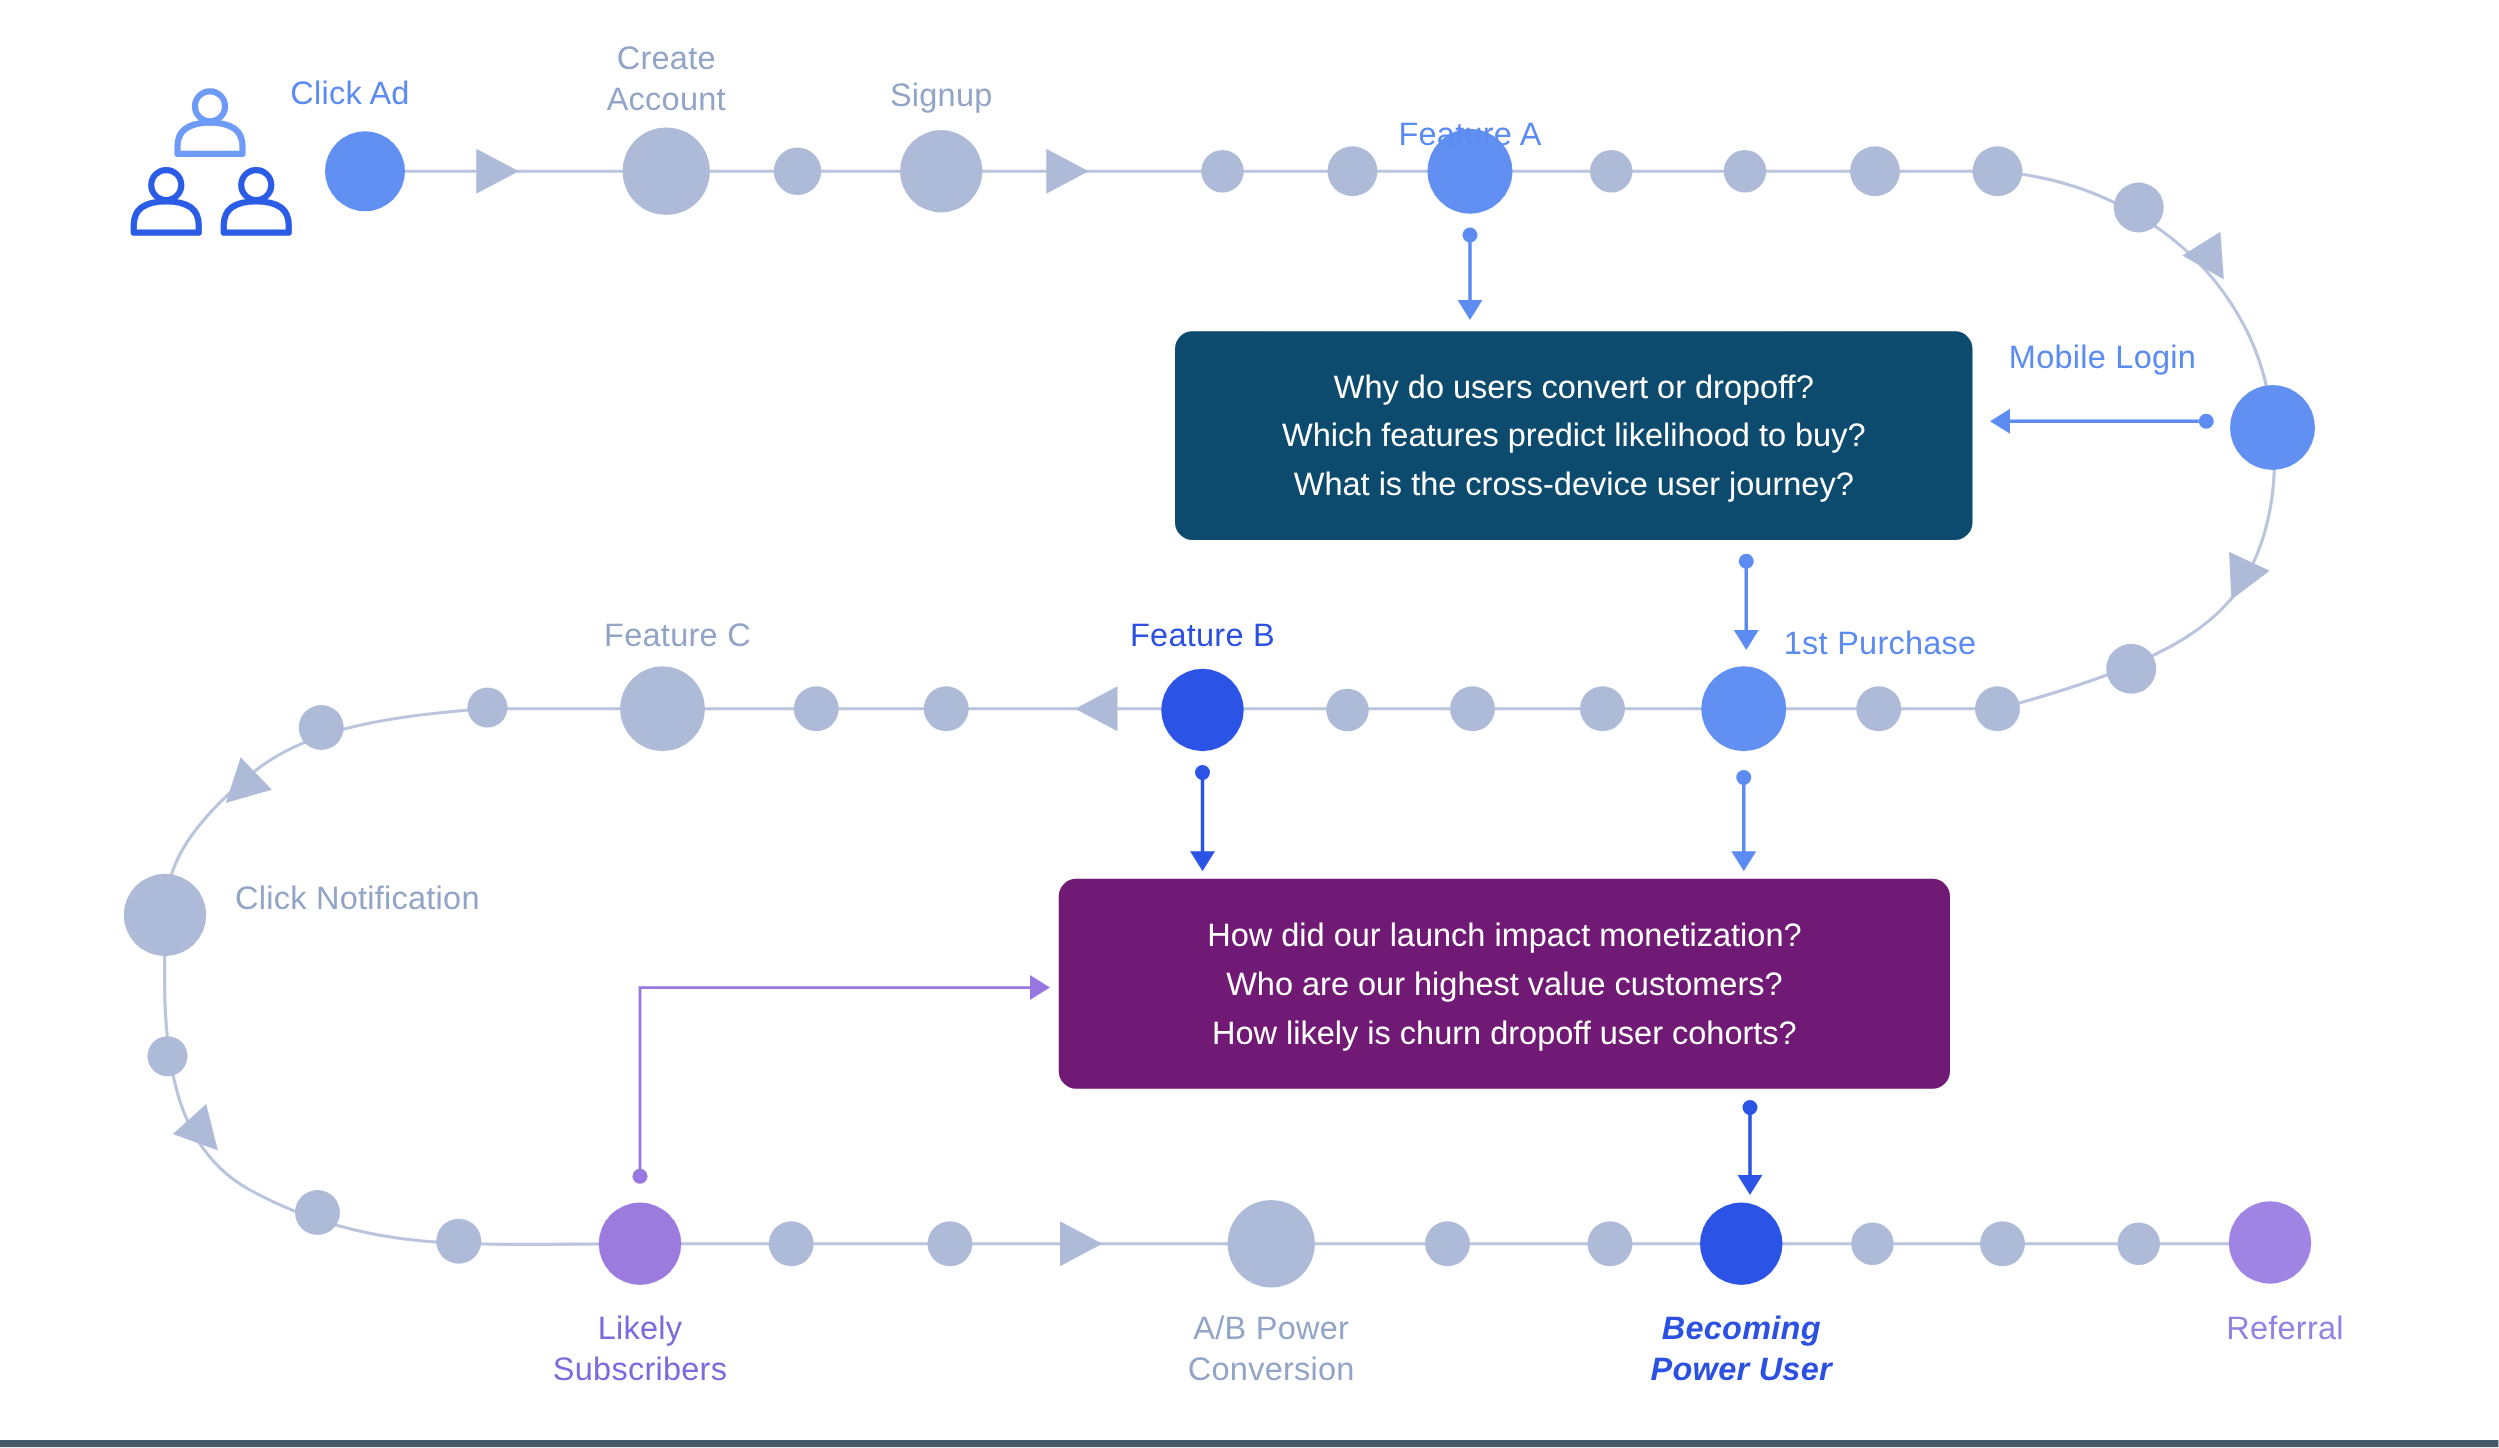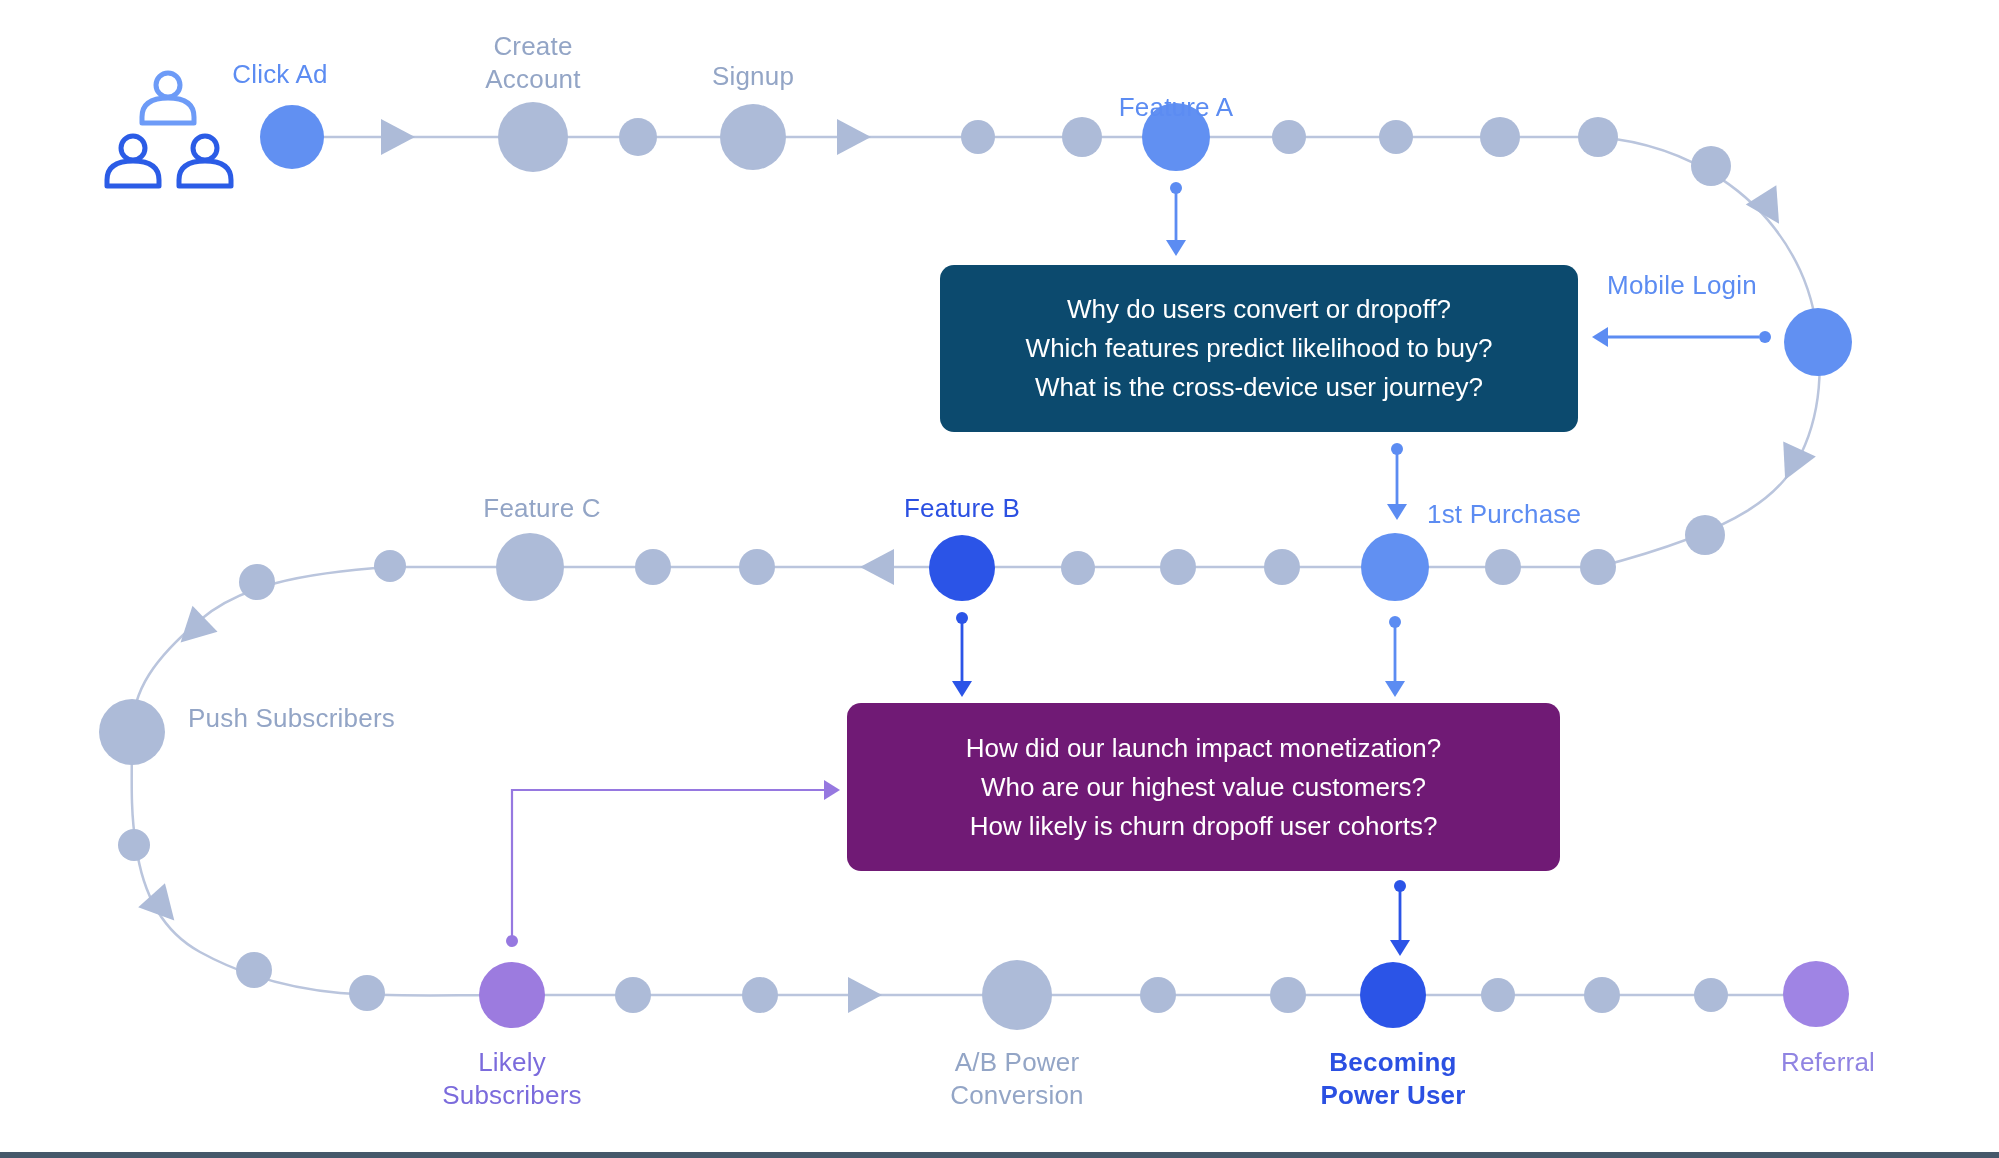--- a/index.html
+++ b/index.html
@@ -190,27 +190,27 @@
   <div class="node-label c-blue" style="left:1176px;top:56px;margin-top:35px;">Feature A</div>
 
   <div class="node-label c-blue wrap" style="left:1682px;top:269px;width:150px;">Mobile Login</div>
 
   <div class="node-label c-blue left-align" style="left:1427px;top:498px;">1st Purchase</div>
 
   <div class="node-label c-dark" style="left:962px;top:492px;">Feature B</div>
 
   <div class="node-label c-gray" style="left:542px;top:492px;">Feature C</div>
 
-  <div class="node-label c-gray wrap left-align" style="left:188px;top:700px;width:220px;line-height:37px;">Push Subscribers</div>
+  <div class="node-label c-gray wrap left-align" style="left:188px;top:700px;width:220px;line-height:37px;">Click Notification</div>
 
   <div class="node-label c-purple wrap" style="left:512px;top:1046px;width:200px;">Likely Subscribers</div>
 
   <div class="node-label c-gray wrap" style="left:1017px;top:1046px;width:210px;">A/B Power Conversion</div>
 
-  <div class="node-label c-dark-bold wrap" style="left:1393px;top:1046px;width:210px;">Becoming Power User</div>
+  <div class="node-label c-dark-bold wrap" style="left:1393px;top:1046px;width:210px;font-style:italic;">Becoming Power User</div>
 
   <div class="node-label c-lpurple" style="left:1816px;top:1046px;">Referral</div>
 
   <div class="qbox qbox-1">
     <span>Why do users convert or dropoff?</span>
     <span>Which features predict likelihood to buy?</span>
     <span>What is the cross-device user journey?</span>
   </div>
 
   <div class="qbox qbox-2">

